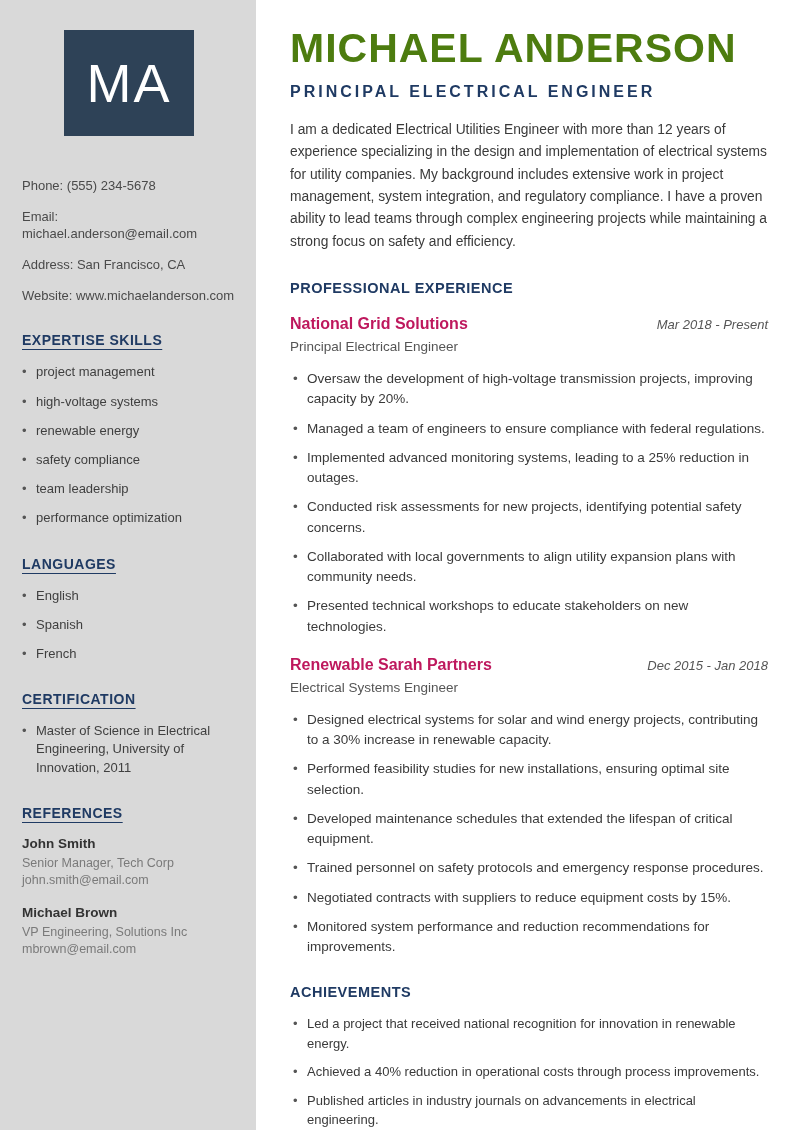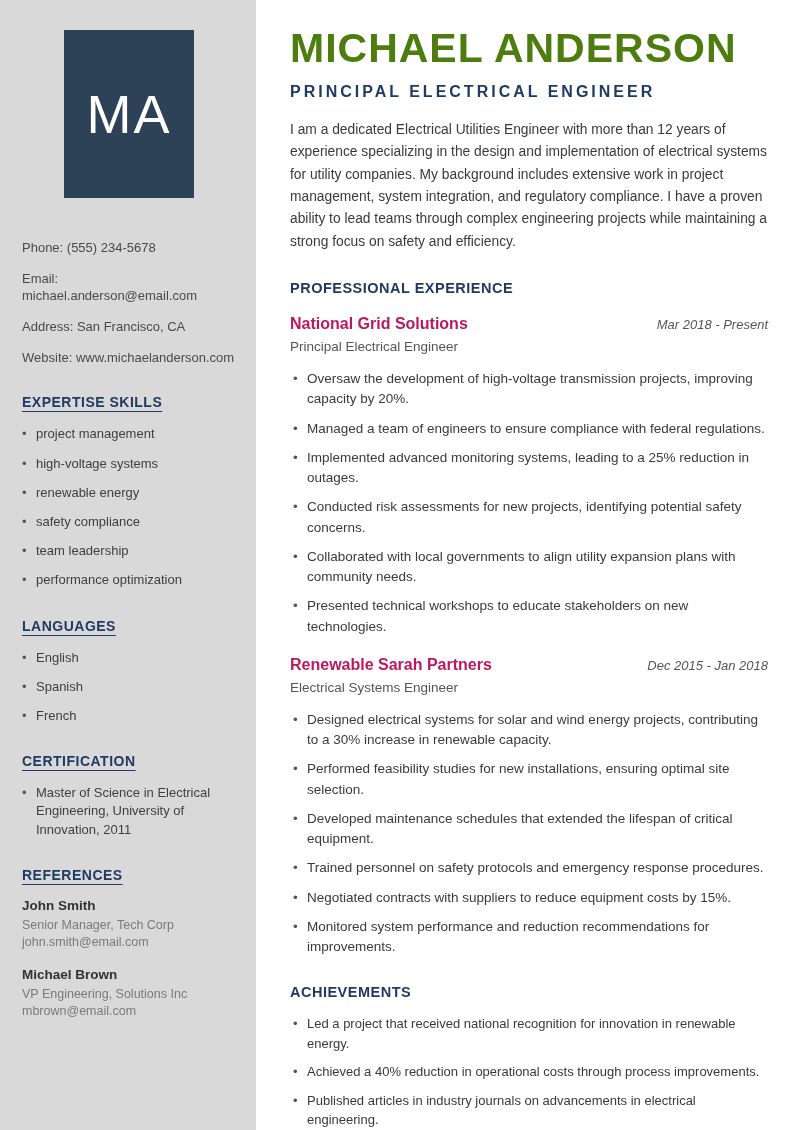--- a/index.html
+++ b/index.html
@@ -13,21 +13,21 @@
   .page { width: 800px; height: 1130px; display: flex; background: #ffffff; }
 
   
   .sidebar {
     width: 256px;
     flex-shrink: 0;
     background: #d9d9d9;
     padding: 30px 20px 30px 22px;
   }
   .monogram {
-    width: 130px; height: 168px;
+    width: 130px; height: 106px;
     background: #2e4257;
     margin: 0 auto 42px auto;
     display: flex; align-items: center; justify-content: center;
   }
   .monogram span {
     color: #ffffff; font-size: 54px; font-weight: 400; letter-spacing: 2px;
   }
   .contact-line {
     font-size: 13px; color: #4a4a4a; margin-bottom: 14px; line-height: 1.3;
   }

